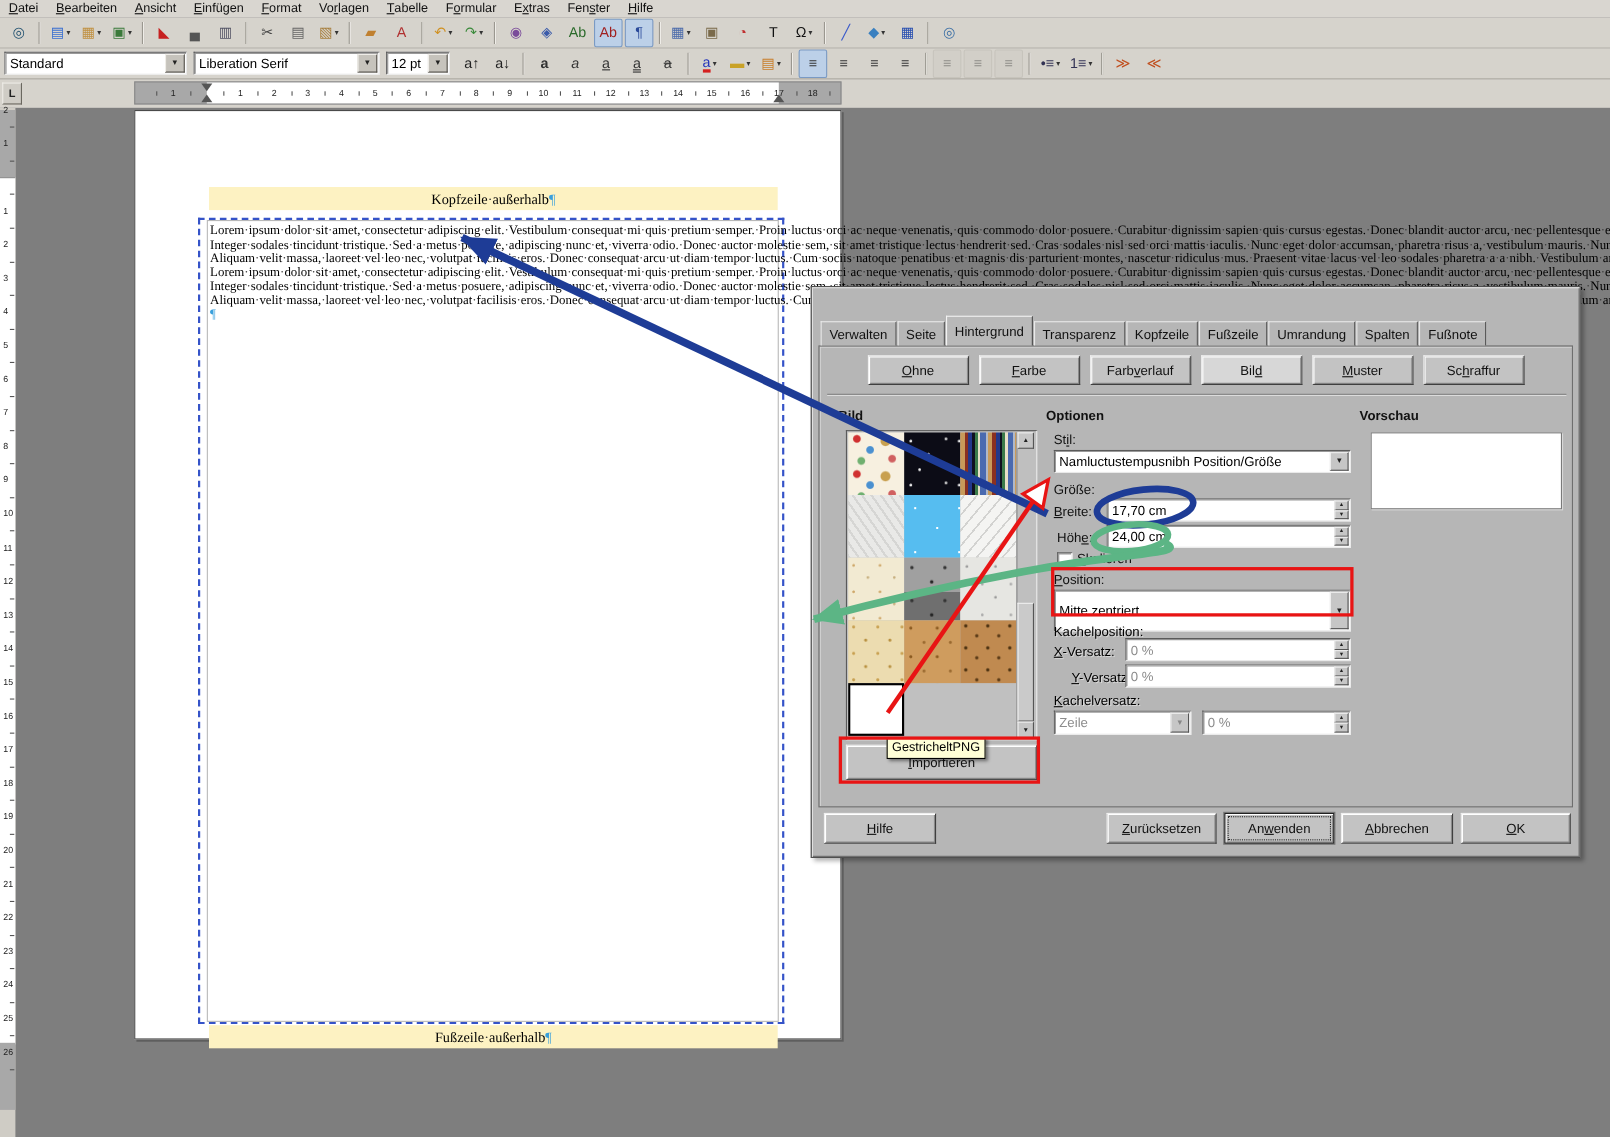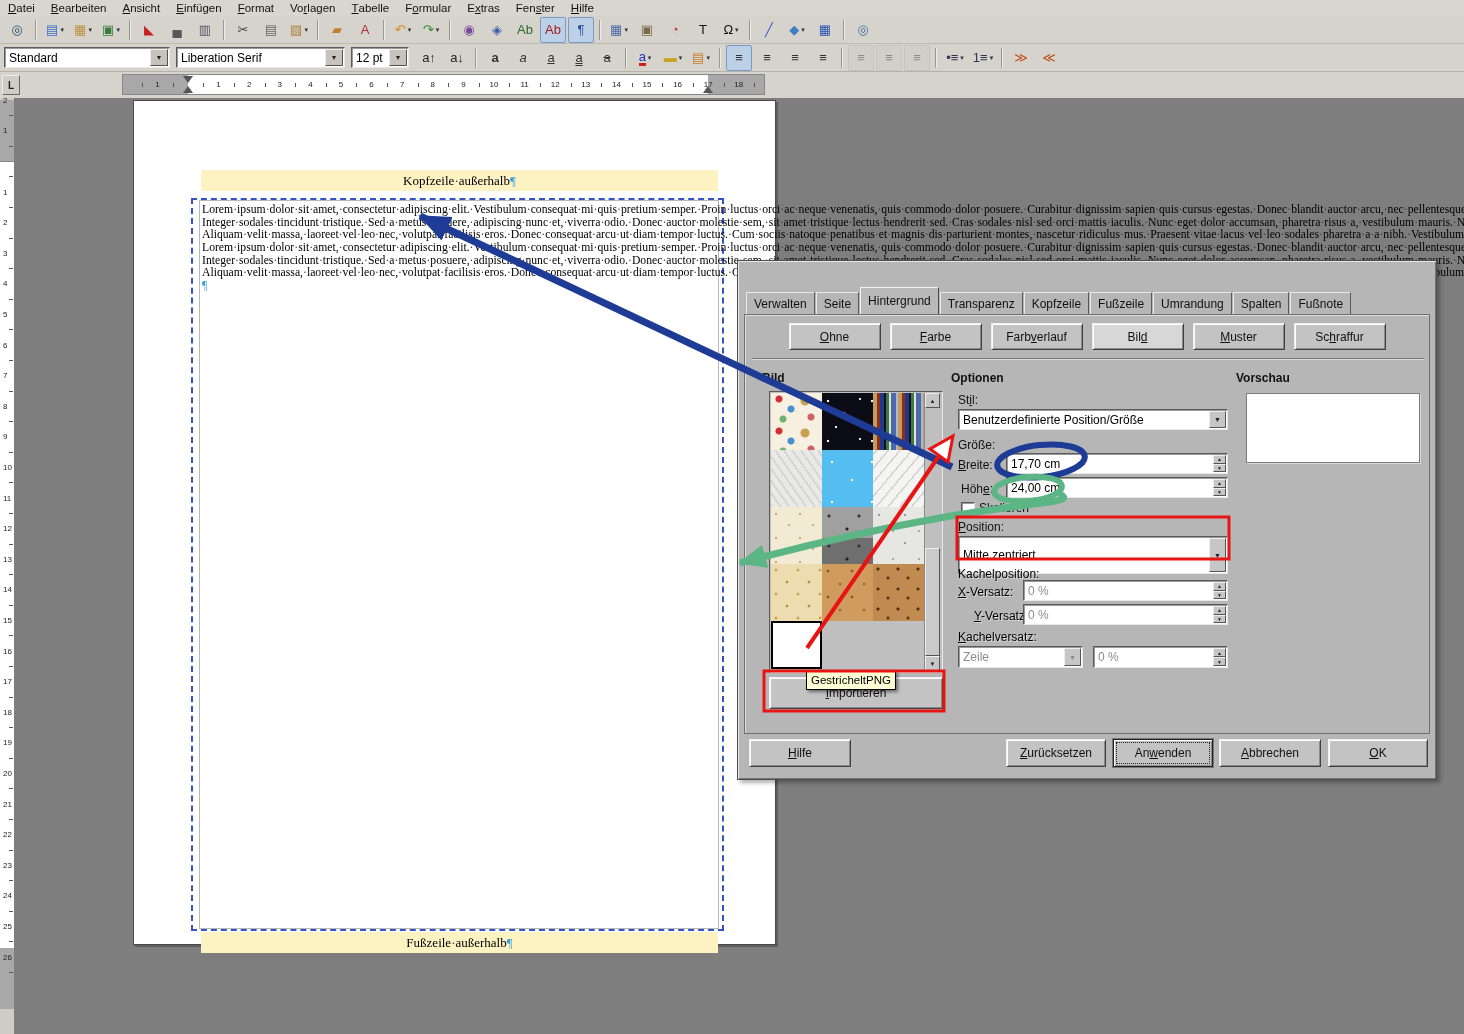--- a/index.html
+++ b/index.html
@@ -40,21 +40,21 @@
   .rnum{position:absolute;font-size:8px;color:#222;transform:translateX(-50%);top:5px;}
   .rtick{position:absolute;width:1px;height:4px;background:#555;top:8px;}
   .vnum{position:absolute;font-size:8px;color:#222;left:3px;transform:translateY(-50%);}
   .vtick{position:absolute;height:1px;width:4px;background:#555;left:9px;}
   .marg-marker{position:absolute;width:0;height:0;border-left:5px solid transparent;border-right:5px solid transparent;}
   #vruler{position:absolute;left:0;top:98px;width:14px;height:936px;background:#cfccc5;z-index:4;}
   #vruler .active{position:absolute;left:0;top:63px;width:100%;height:787px;background:#fff;border-top:1px solid #888;border-bottom:1px solid #888;}
   #vruler .vmarg{position:absolute;left:0;width:100%;background:#a8a8a8;}
   
   #page{position:absolute;left:122px;top:100px;width:643px;height:845px;background:#fff;
-    border:1px solid #4a4a4a;box-shadow:2px 2px 0 rgba(0,0,0,.25);z-index:2;box-sizing:border-box;margin-left:11px;}
+    border:1px solid #4a4a4a;box-shadow:2px 2px 0 rgba(0,0,0,.25);z-index:2;box-sizing:border-box;}
   .hfband{position:absolute;left:67px;width:517px;height:21px;display:flex;align-items:center;
     justify-content:center;font-family:"Liberation Serif","DejaVu Serif",serif;font-size:13px;color:#000;}
   #header-band{top:69px;} #footer-band{top:831px;}
   #text-boundary{position:absolute;left:57px;top:97px;width:533px;height:733px;
     border:2px dashed #3553c8;box-sizing:border-box;}
   #text-frame{position:absolute;left:65px;top:99px;width:520px;height:729px;border:1px solid #b8b8b8;box-sizing:border-box;}
   #text-area{position:absolute;left:68px;top:103px;width:516px;
     font-family:"Liberation Serif","DejaVu Serif",serif;font-size:11.7px;line-height:12.65px;color:#000;
     text-align:left;}
   .para{margin:0;}
@@ -536,21 +536,21 @@
       <div id="sthumb"></div>
       <div class="sbtn" style="bottom:0">▼</div>
     </div>
   </div>
   <div id="import-btn" class="btn">
     <span><u>I</u>mportieren</span>
   </div>
 
   <div class="lbl" style="left:220px;top:132px">St<u>i</u>l:</div>
   <div class="field" style="left:220px;top:148px;width:270px;height:21px">
-    <span>Benutzerdefinierte Position/Größe</span>
+    <span>Namluctustempusnibh Position/Größe</span>
     <span class="cbtn2">▼</span>
   </div>
   <div class="lbl" style="left:220px;top:177px">Größe:</div>
   <div class="lbl" style="left:220px;top:197px"><u>B</u>reite:</div>
   <div class="field" style="left:268px;top:192px;width:222px;height:21px">
     <span>17,70 cm</span>
     <span class="spin">
         <div>▲</div>
         <div>▼</div>
       </span>

